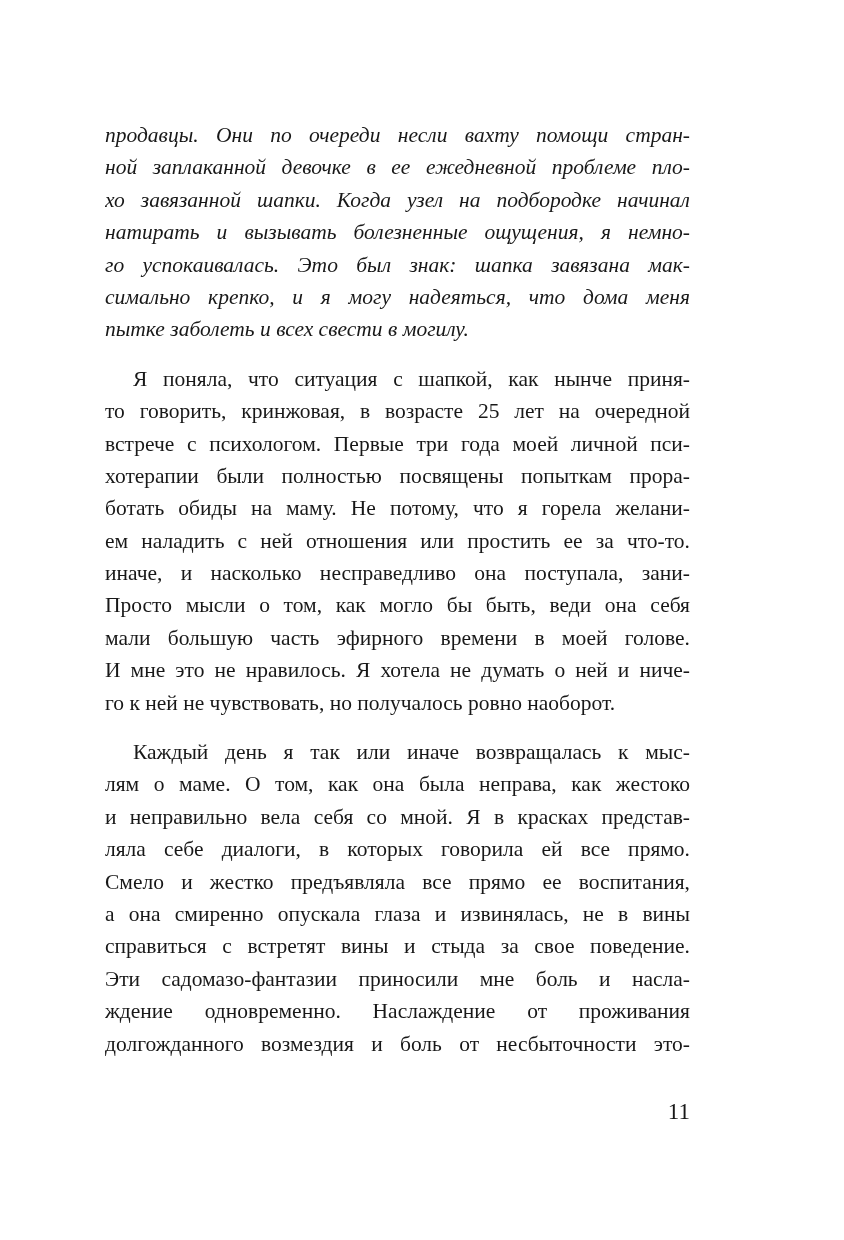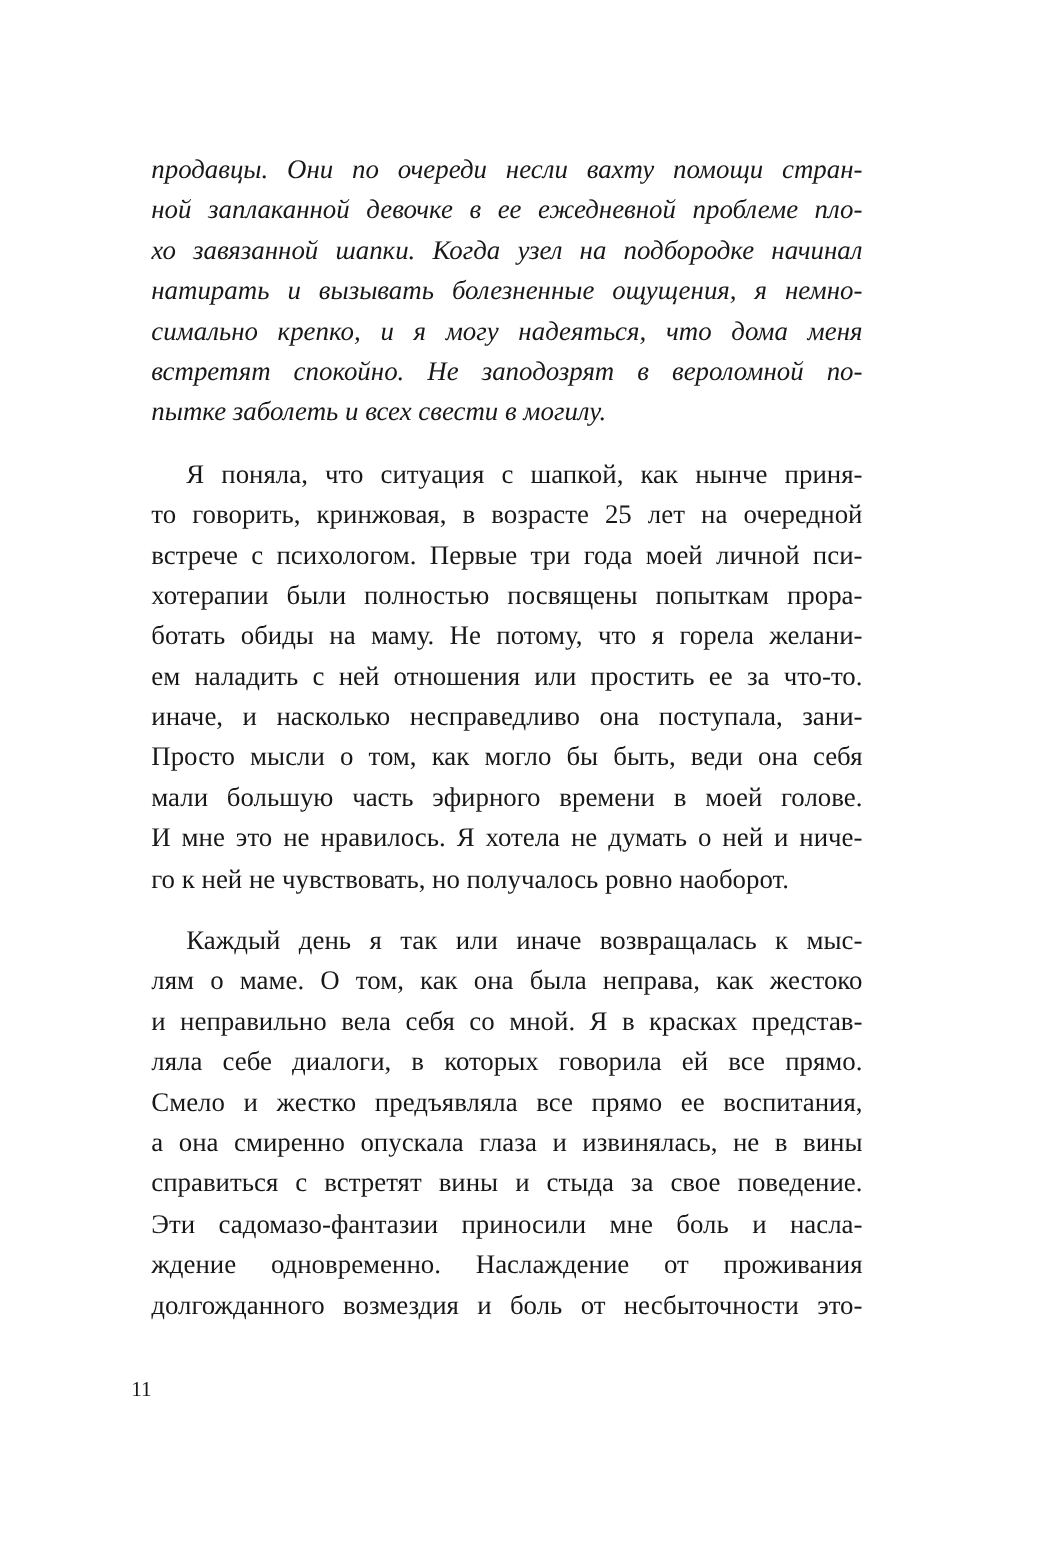--- a/index.html
+++ b/index.html
@@ -11,21 +11,21 @@
     overflow: hidden;
     font-family: "Liberation Serif", serif;
     color: #181818;
   }
   .text-block {
     position: absolute;
     left: 105px;
     top: 119px;
     width: 585px;
   }
-  .paragraph { margin: 0 0 17px 16px; }
+  .paragraph { margin: 0 0 17px 0; }
   .paragraph:last-child { margin-bottom: 0; }
   .paragraph.italic { font-style: italic; }
   .line {
     font-size: 21.5px;
     line-height: 32.4px;
     height: 32.4px;
     overflow: hidden;
     text-align: justify;
     text-align-last: justify;
     -moz-text-align-last: justify;
@@ -34,36 +34,37 @@
   .line.no-justify {
     text-align-last: left;
     -moz-text-align-last: left;
   }
   .paragraph.indent .line:first-child { text-indent: 28px; }
   .page-number {
     position: absolute;
     left: 105px;
     top: 1098px;
     width: 585px;
-    font-size: 17px;
+    text-align: right;
+    font-size: 23px;
     line-height: 28px;
     color: #181818;
   }
 </style>
 </head>
 <body>
 
 <div class="text-block" id="text-block">
     <div class="paragraph italic">
       <div class="line">продавцы. Они по очереди несли вахту помощи стран-</div>
       <div class="line">ной заплаканной девочке в ее ежедневной проблеме пло-</div>
       <div class="line">хо завязанной шапки. Когда узел на подбородке начинал</div>
       <div class="line">натирать и вызывать болезненные ощущения, я немно-</div>
+      <div class="line">го успокаивалась. Это был знак: шапка завязана мак-</div>
       <div class="line">симально крепко, и я могу надеяться, что дома меня</div>
-      <div class="line">встретят спокойно. Не заподозрят в вероломной по-</div>
       <div class="line no-justify">пытке заболеть и всех свести в могилу.</div>
     </div>
     <div class="paragraph indent">
       <div class="line">Я поняла, что ситуация с шапкой, как нынче приня-</div>
       <div class="line">то говорить, кринжовая, в возрасте 25 лет на очередной</div>
       <div class="line">встрече с психологом. Первые три года моей личной пси-</div>
       <div class="line">хотерапии были полностью посвящены попыткам прора-</div>
       <div class="line">ботать обиды на маму. Не потому, что я горела желани-</div>
       <div class="line">ем наладить с ней отношения или простить ее за что-то.</div>
       <div class="line">иначе, и насколько несправедливо она поступала, зани-</div>

